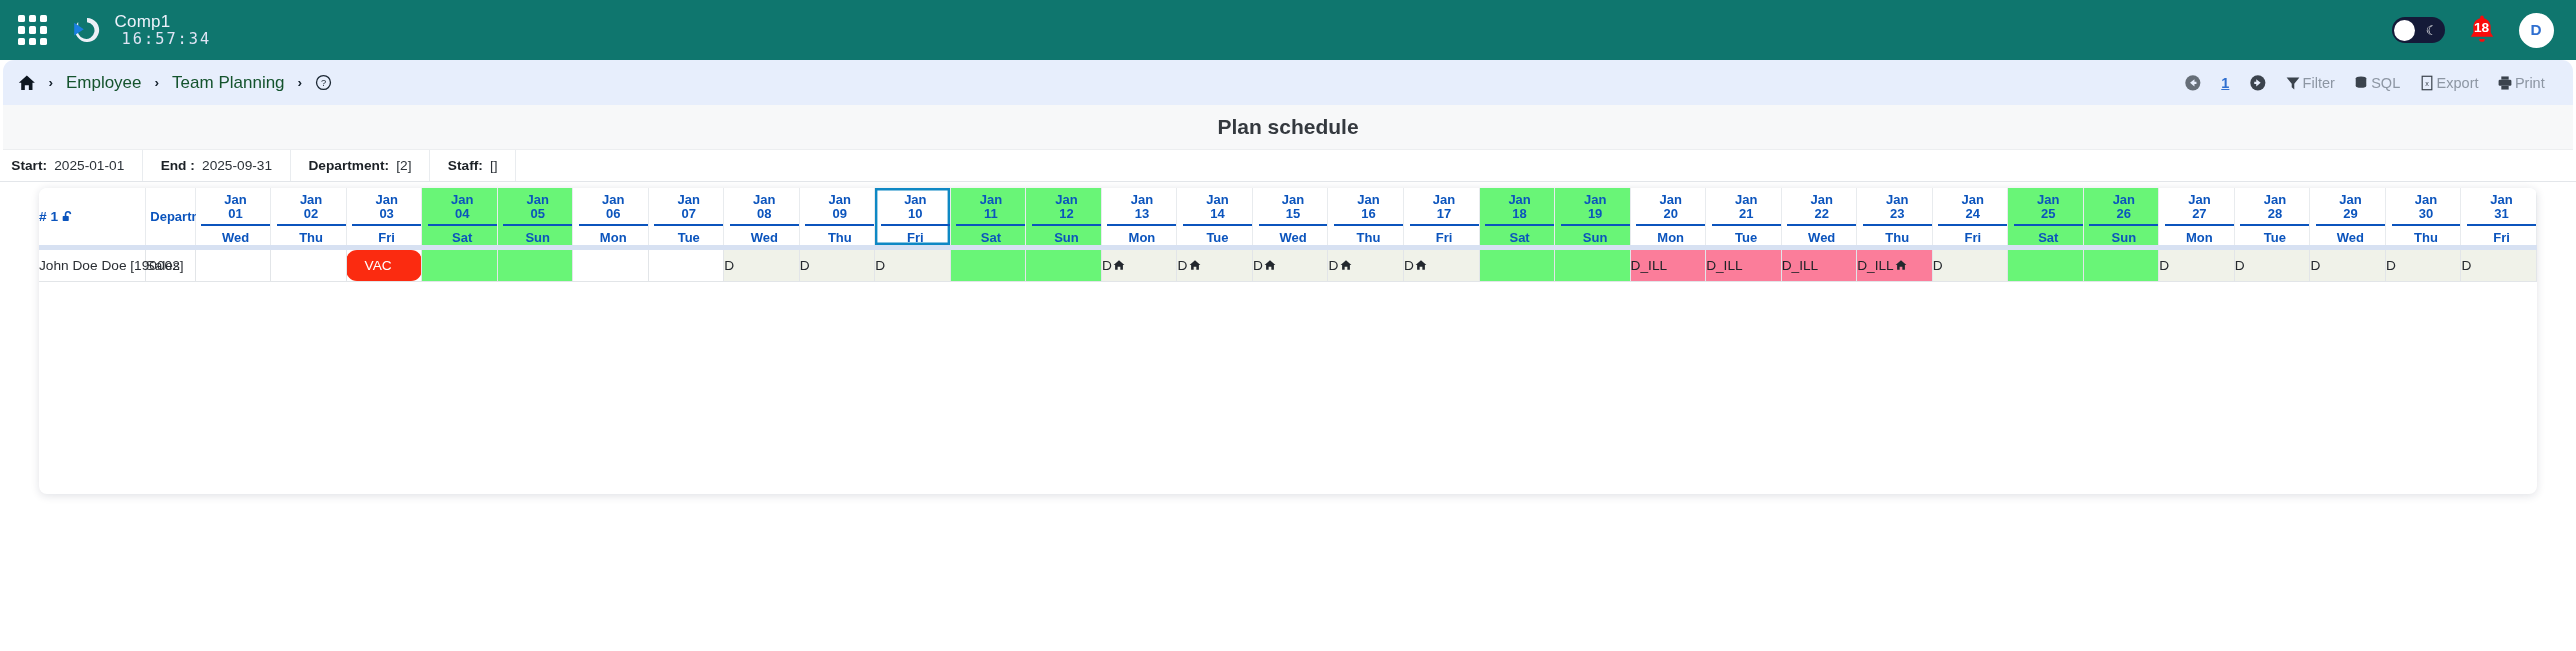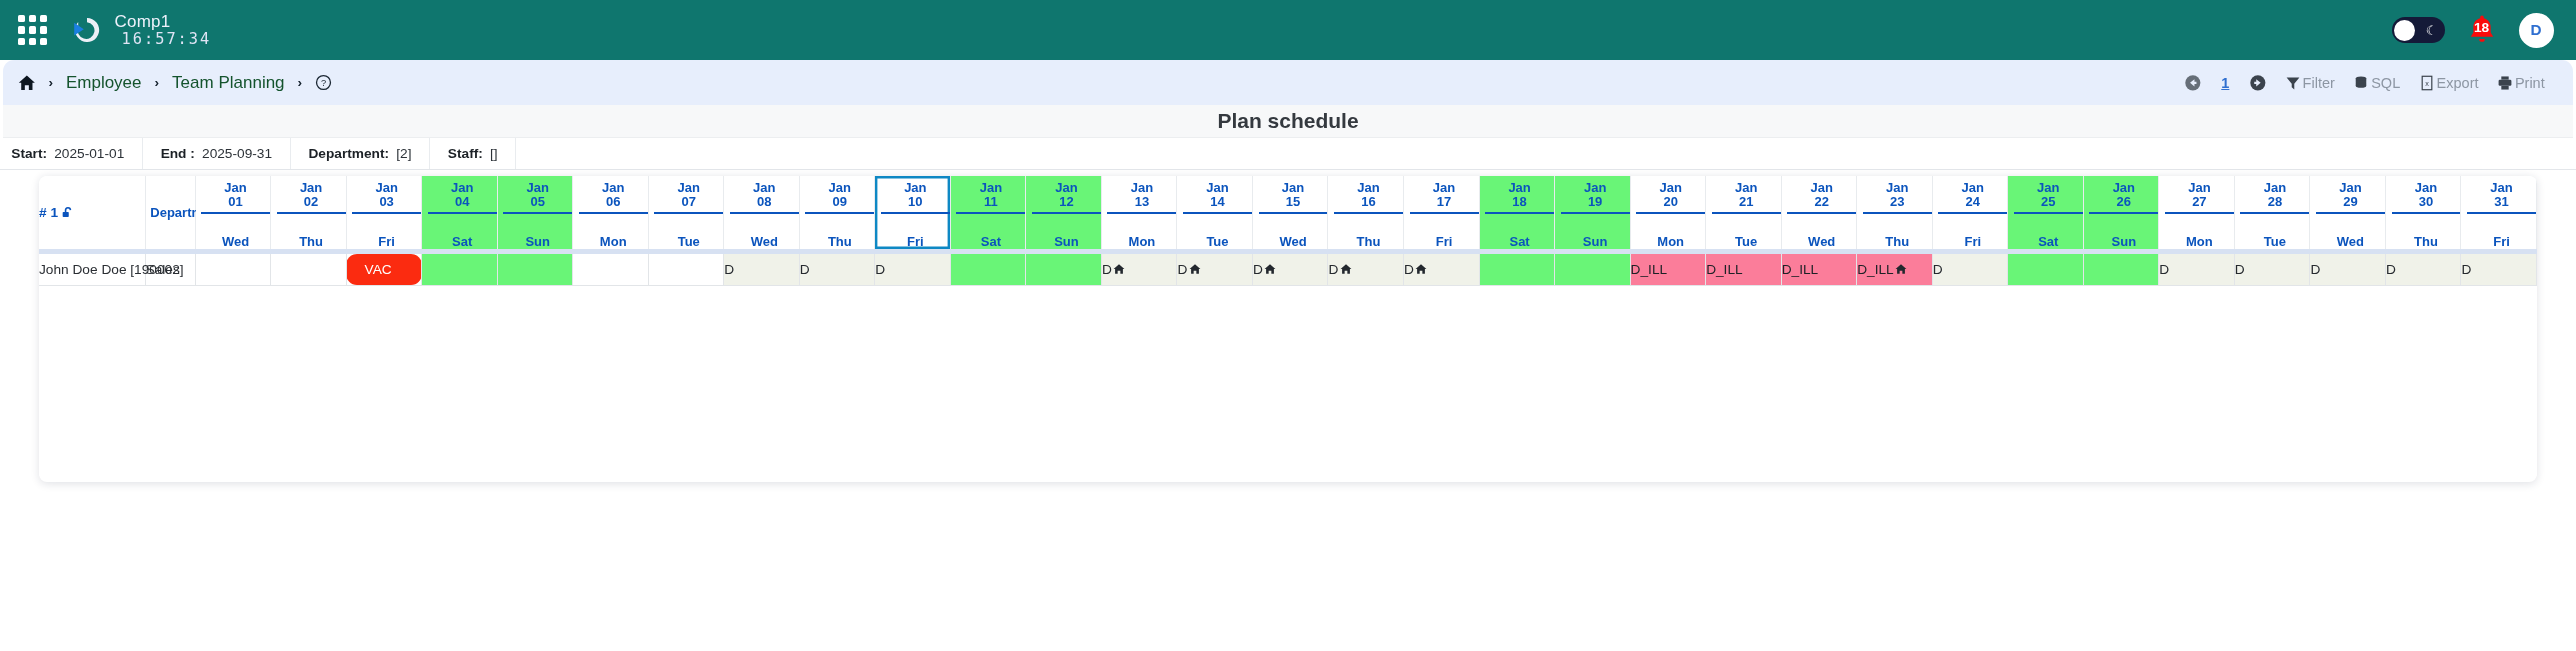--- a/index.html
+++ b/index.html
@@ -65,21 +65,21 @@
   .crumb-sep { color: #14202c; font-weight: 700; font-size: 13.7px; }
   .crumb-icon { display: flex; align-items: center; cursor: pointer; }
 
   .tools { margin-left: auto; display: flex; align-items: center; gap: 7.2px; color: #8d96a3; font-size: 14.5px; }
   .tool { display: flex; align-items: flex-end; gap: 2px; cursor: pointer; padding: 1.6px 5.6px; }
   .tool-label { color: #8d96a3; }
   .page-num { color: #2f6fd0; font-weight: 700; text-decoration: underline; font-size: 14.5px; cursor: pointer; padding: 0 6.4px; }
 
   
   .titlebar {
-    height: 33px; background: #f7f8f9; margin: 0 3.2px;
+    height: 45px; background: #f7f8f9; margin: 0 3.2px;
     display: flex; align-items: center; justify-content: center;
     border-bottom: 0.8px solid #eceef0;
   }
   .page-title { font-size: 21px; font-weight: 700; color: #34393f; }
 
   
   .filterbar {
     height: 32px; background: #ffffff; display: flex; align-items: stretch;
     border-bottom: 0.8px solid #e3e6ea;
   }
@@ -115,21 +115,21 @@
     color: #0b54bd;
     font-weight: 700;
     font-size: 13px;
     background: #ffffff;
     border-right: 0.8px solid #e8ebee;
   }
   th.hcell { height: 52px; position: relative; }
   .hcell-inner { padding: 4.8px 0 0 5.6px; height: 100%; display: flex; flex-direction: column; }
   .hd-date { line-height: 1.08; }
   .hd-rule { border-top: 2.4px solid #0b54bd; margin: 2.4px 0 0 0; }
-  .hd-dow { padding-top: 20px; }
+  .hd-dow { padding-top: 4px; }
 
   th.hcell.weekend .hd-date, th.hcell.weekend .hd-dow { background: #69f577; }
   th.hcell.weekend .hcell-inner { background: #69f577; }
 
   th.hcell.today { box-shadow: inset 2.4px 0 0 #0e88c4, inset -2.4px 0 0 #0e88c4, inset 0 2.4px 0 #0e88c4, inset 0 -2.4px 0 #0e88c4; }
 
   th.rowhdr {
     vertical-align: middle;
     text-align: left;
     padding-left: 8px;

